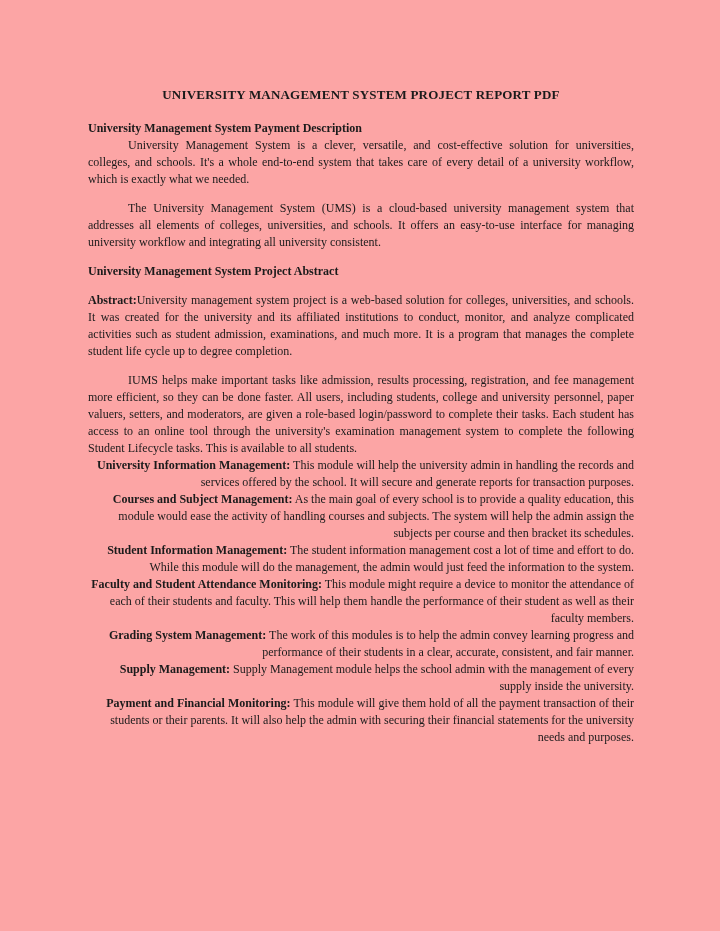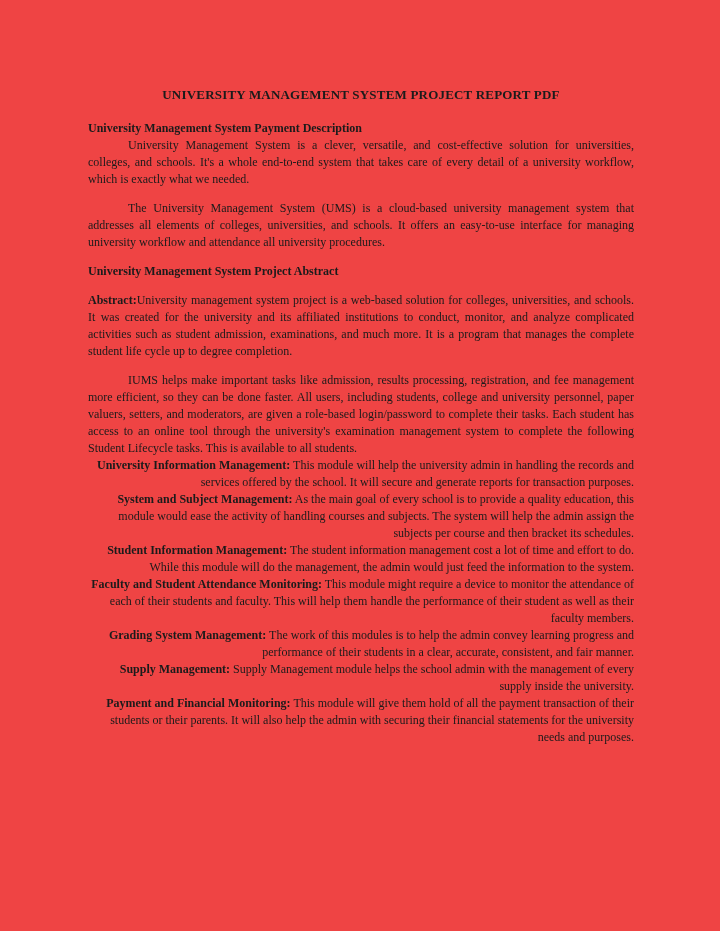--- a/index.html
+++ b/index.html
@@ -4,21 +4,21 @@
 <style>
   html, body {
     margin: 0;
     padding: 0;
     background: #ffffff;
   }
   .page {
     position: relative;
     width: 720px;
     height: 931px;
-    background: #ef4444;
+    background: #fca5a5;
     box-sizing: border-box;
     padding: 86px 86px 0 88px;
     font-family: "Liberation Serif", "DejaVu Serif", serif;
     font-size: 12px;
     line-height: 17px;
     color: #1b1b1b;
     overflow: hidden;
   }
   .doc-title {
     text-align: center;
@@ -51,28 +51,28 @@
 </style>
 </head>
 <body>
 
 <div class="page">
 
   <h1 class="doc-title">UNIVERSITY MANAGEMENT SYSTEM PROJECT REPORT PDF</h1>
 
   <h2 class="heading mt17">University Management System Payment Description</h2>
   <p class="para indent">University Management System is a clever, versatile, and cost-effective solution for universities, colleges, and schools. It's a whole end-to-end system that takes care of every detail of a university workflow, which is exactly what we needed.</p>
-  <p class="para indent mt12">The University Management System (UMS) is a cloud-based university management system that addresses all elements of colleges, universities, and schools. It offers an easy-to-use interface for managing university workflow and attendance all university procedures.</p>
+  <p class="para indent mt12">The University Management System (UMS) is a cloud-based university management system that addresses all elements of colleges, universities, and schools. It offers an easy-to-use interface for managing university workflow and integrating all university consistent.</p>
 
   <h2 class="heading mt12">University Management System Project Abstract</h2>
   <p class="para mt12"><span class="abstract-label">Abstract:</span><span>University management system project is a web-based solution for colleges, universities, and schools. It was created for the university and its affiliated institutions to conduct, monitor, and analyze complicated activities such as student admission, examinations, and much more. It is a program that manages the complete student life cycle up to degree completion.</span></p>
   <p class="para indent mt12">IUMS helps make important tasks like admission, results processing, registration, and fee management more efficient, so they can be done faster. All users, including students, college and university personnel, paper valuers, setters, and moderators, are given a role-based login/password to complete their tasks. Each student has access to an online tool through the university's examination management system to complete the following Student Lifecycle tasks. This is available to all students.</p>
 
 
   <p class="module-para"><span class="module-label">University Information Management:</span><span> This module will help the university admin in handling the records and services offered by the school. It will secure and generate reports for transaction purposes.</span></p>
-  <p class="module-para"><span class="module-label">System and Subject Management:</span><span> As the main goal of every school is to provide a quality education, this module would ease the activity of handling courses and subjects. The system will help the admin assign the subjects per course and then bracket its schedules.</span></p>
+  <p class="module-para"><span class="module-label">Courses and Subject Management:</span><span> As the main goal of every school is to provide a quality education, this module would ease the activity of handling courses and subjects. The system will help the admin assign the subjects per course and then bracket its schedules.</span></p>
   <p class="module-para"><span class="module-label">Student Information Management:</span><span> The student information management cost a lot of time and effort to do. While this module will do the management, the admin would just feed the information to the system.</span></p>
   <p class="module-para"><span class="module-label">Faculty and Student Attendance Monitoring:</span><span> This module might require a device to monitor the attendance of each of their students and faculty. This will help them handle the performance of their student as well as their faculty members.</span></p>
   <p class="module-para"><span class="module-label">Grading System Management:</span><span> The work of this modules is to help the admin convey learning progress and performance of their students in a clear, accurate, consistent, and fair manner.</span></p>
   <p class="module-para"><span class="module-label">Supply Management:</span><span> Supply Management module helps the school admin with the management of every supply inside the university.</span></p>
   <p class="module-para"><span class="module-label">Payment and Financial Monitoring:</span><span> This module will give them hold of all the payment transaction of their students or their parents. It will also help the admin with securing their financial statements for the university needs and purposes.</span></p>
 
 </div>
 
 </body></html>

